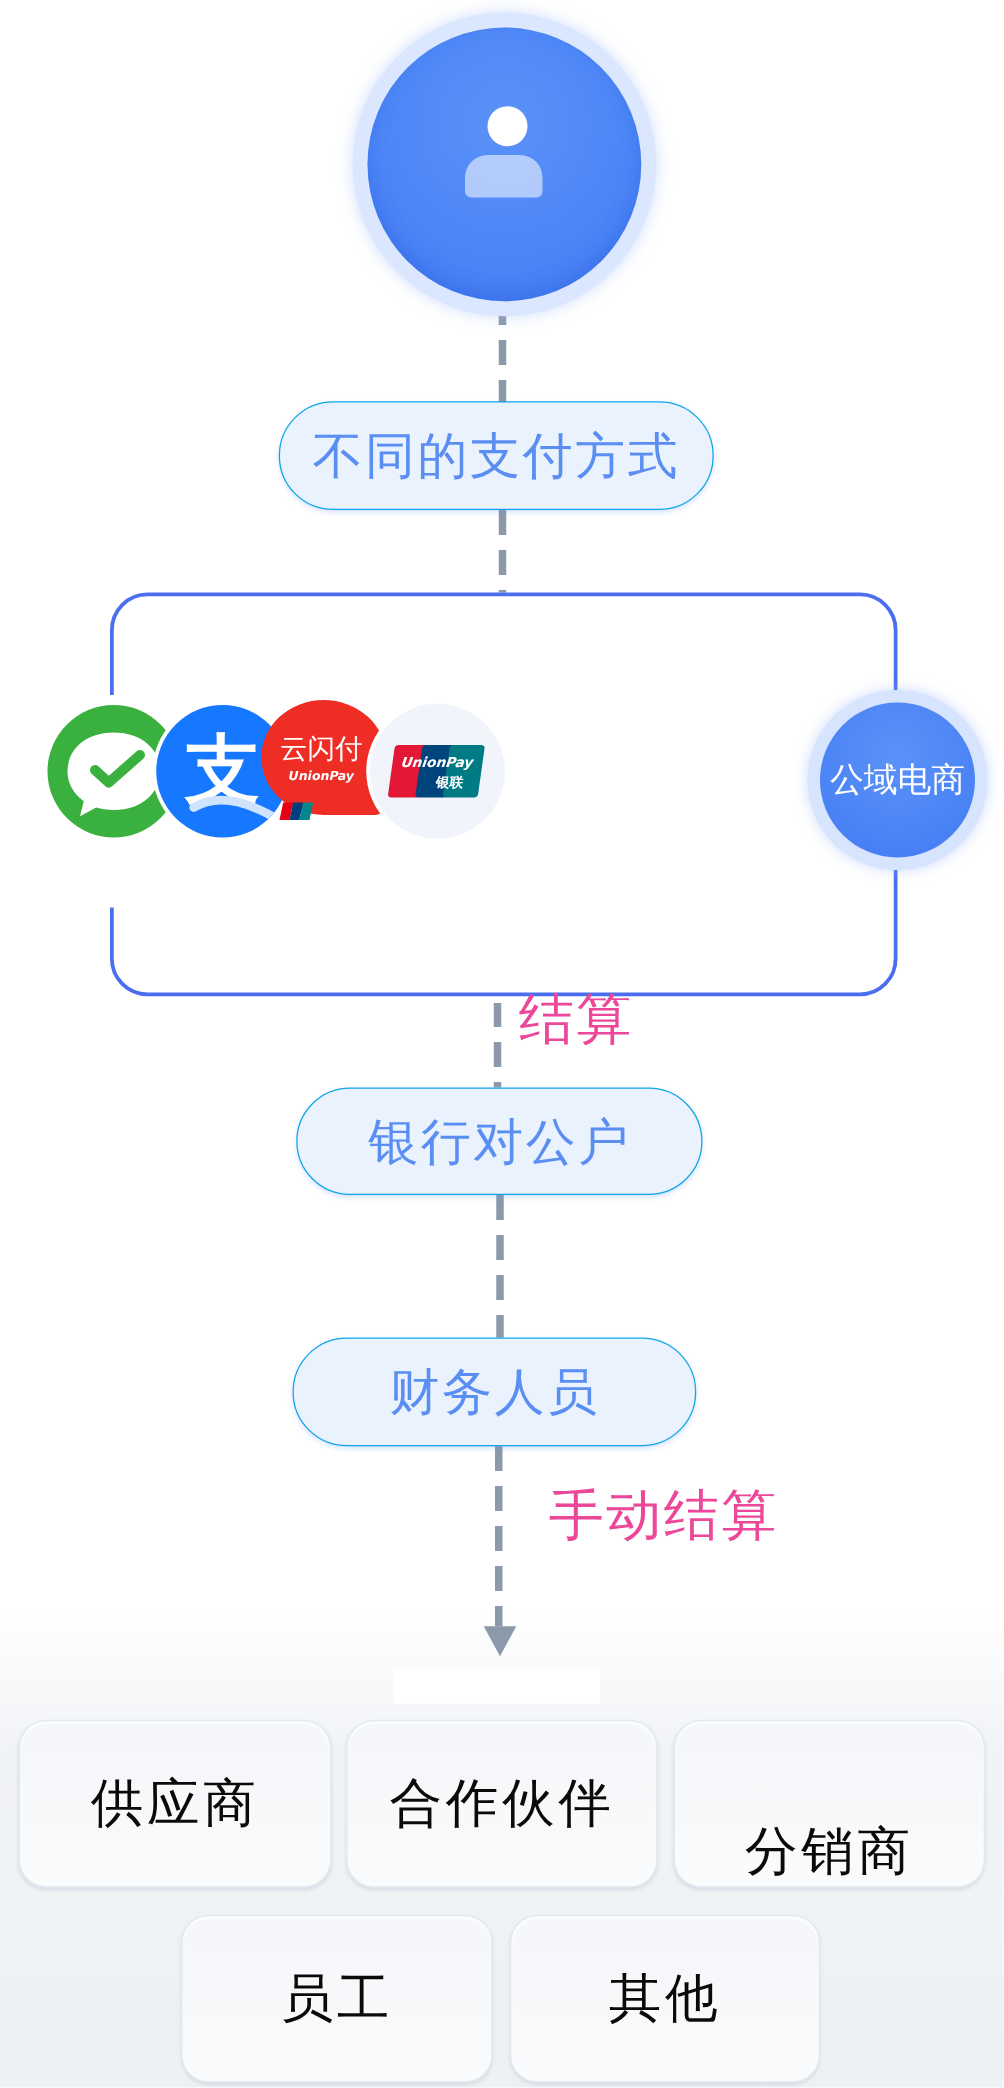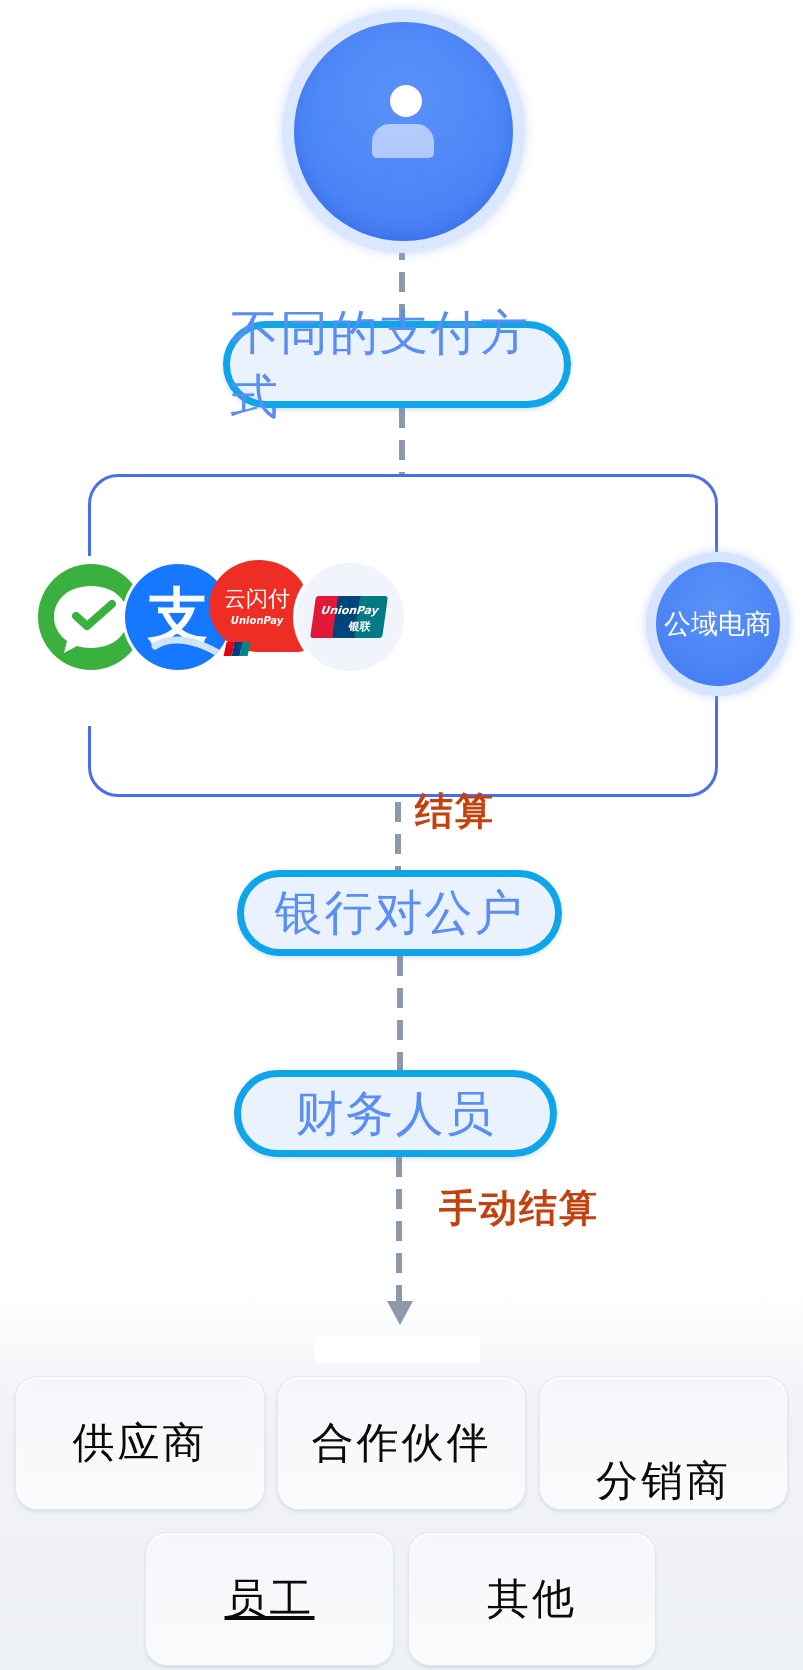--- a/index.html
+++ b/index.html
@@ -35,25 +35,25 @@
     border-radius: 18px 18px 5px 5px; background: rgba(255,255,255,0.55);
   }
   .consumer-label {
     position: absolute; left: 0; width: 219px; top: 150px; text-align: center;
     color: #ffffff; font-size: 33px; font-weight: bold; letter-spacing: 1px;
   }
 
   
   .pill {
     position: absolute; box-sizing: border-box;
-    border: 7px solid #0ea5e9; border-radius: 50px;
+    border: 1px solid #0ea5e9; border-radius: 50px;
     background: #eaf2fe;
     box-shadow: 0 2px 4px rgba(91,143,243,0.25);
     display: flex; align-items: center; justify-content: center;
-    color: #5a8ef3; font-size: 48px; letter-spacing: 2px;
+    color: #5a8ef3; font-size: 40px; letter-spacing: 2px;
   }
 
   
   .pay-box {
     left: 88px; top: 474px; width: 630px; height: 323px; box-sizing: border-box;
     border: 3px solid #4b6ef0; border-radius: 30px; background: #ffffff;
   }
   .box-gap-left { left: 80px; top: 556px; width: 18px; height: 170px; background: #ffffff; }
   .box-gap-right { left: 708px; top: 556px; width: 18px; height: 140px; background: #ffffff; }
 
@@ -73,21 +73,21 @@
     background: #d7e4fd; box-shadow: 0 0 10px rgba(150,180,250,0.5); text-align: right;
   }
   .public-ec-inner {
     position: absolute; left: 10px; top: 10px; width: 124px; height: 124px; border-radius: 50%;
     background: radial-gradient(circle at 50% 35%, #5b92f8 0%, #4a83f5 65%, #4079f2 100%);
     display: flex; align-items: center; justify-content: center;
     color: #ffffff; font-size: 27px; white-space: nowrap;
   }
 
   .edge-label {
-    position: absolute; color: #c2410c; font-size: 38px; font-weight: bold; letter-spacing: 2px;
+    position: absolute; color: #ec4899; font-size: 44px; font-weight: normal; letter-spacing: 2px;
   }
 
   .arrow-head {
     left: 387px; top: 1301px; width: 0; height: 0;
     border-left: 13px solid transparent; border-right: 13px solid transparent;
     border-top: 24px solid #8b99aa;
   }
   .white-patch { left: 315px; top: 1335px; width: 165px; height: 28px; background: #ffffff; }
 
   
@@ -182,18 +182,18 @@
 
 <div class="card" style="left:15px; top:1376px; width:250px;">
   <span>供应商</span>
 </div>
 <div class="card" style="left:277px; top:1376px; width:249px;">
   <span>合作伙伴</span>
 </div>
 <div class="card" style="left:539px; top:1376px; width:249px;align-items:flex-end;">
   <span>分销商</span>
 </div>
-<div class="card" style="left:145px; top:1532px; width:249px;text-decoration:underline;">
+<div class="card" style="left:145px; top:1532px; width:249px;">
   <span>员工</span>
 </div>
 <div class="card" style="left:408px; top:1532px; width:248px;">
   <span>其他</span>
 </div>
 
 </body></html>

